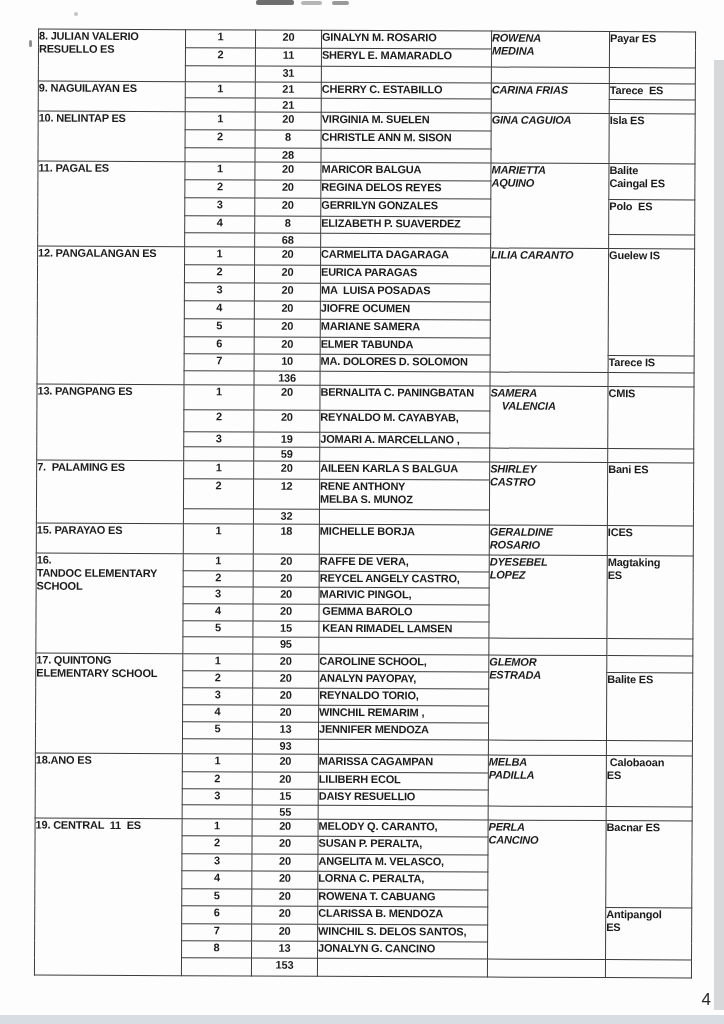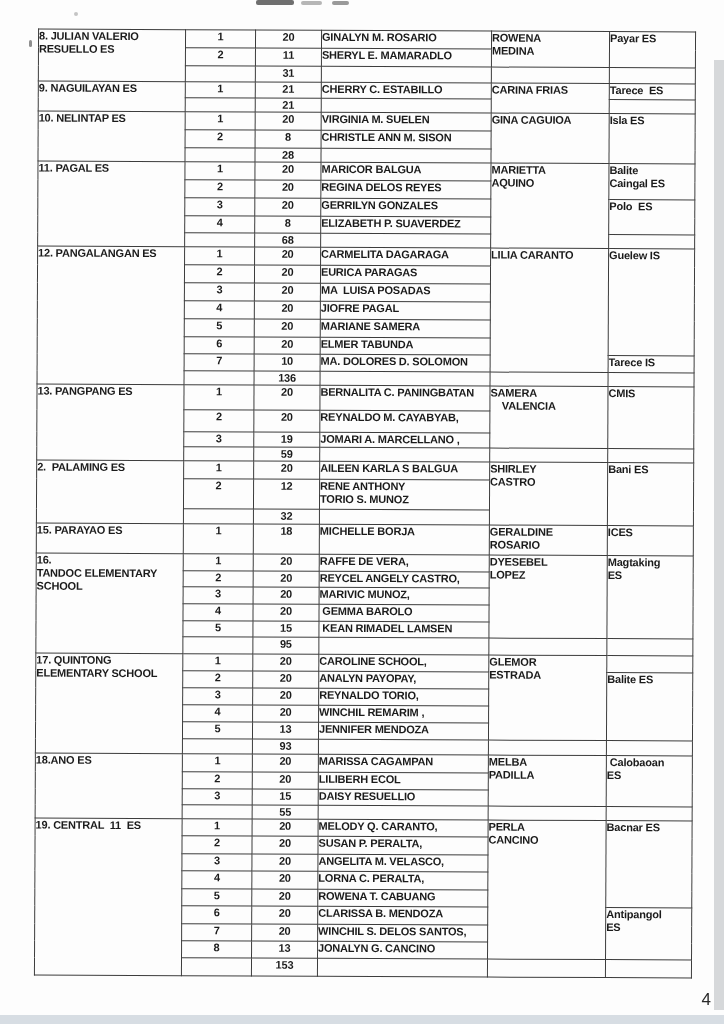--- a/index.html
+++ b/index.html
@@ -52,20 +52,21 @@
     padding:2px 3px 0 7px;
     white-space:pre-wrap;
   }
   td.total{
     padding-left:14px; 
   }
   td.coord{
     padding:2px 2px 0 6px;
     font-size:11.5px;
     white-space:pre-wrap;
+    font-style:italic;
   }
   td.dest{
     padding:2px 2px 0 8px;
     white-space:pre-wrap;
   }
   td.va-mid{vertical-align:middle;}
   .page-number{
     position:absolute;
     right:13px;top:990px;
     font-size:17px;
@@ -219,21 +220,21 @@
           <td class="name">EURICA PARAGAS</td>
         </tr>
         <tr style="height: 18px;">
           <td class="no">3</td>
           <td class="count">20</td>
           <td class="name">MA  LUISA POSADAS</td>
         </tr>
         <tr style="height: 18px;">
           <td class="no">4</td>
           <td class="count">20</td>
-          <td class="name">JIOFRE PAGAL</td>
+          <td class="name">JIOFRE OCUMEN</td>
         </tr>
         <tr style="height: 18px;">
           <td class="no">5</td>
           <td class="count">20</td>
           <td class="name">MARIANE SAMERA</td>
         </tr>
         <tr style="height: 17px;">
           <td class="no">6</td>
           <td class="count">20</td>
           <td class="name">ELMER TABUNDA</td>
@@ -275,33 +276,33 @@
         <tr style="height: 12px;">
           <td class="no"></td>
           <td class="count total">59</td>
           <td class="name"></td>
           <td class="coord" rowspan="1"></td>
           <td class="dest" rowspan="1"></td>
         </tr>
       </tbody>
       <tbody>
         <tr style="height: 18px;">
-          <td class="school" rowspan="3">2.  PALAMING ES</td>
+          <td class="school" rowspan="3">7.  PALAMING ES</td>
           <td class="no">1</td>
           <td class="count">20</td>
           <td class="name">AILEEN KARLA S BALGUA</td>
           <td class="coord" rowspan="3">SHIRLEY
 CASTRO</td>
           <td class="dest va-mid" rowspan="3">Bani ES</td>
         </tr>
         <tr style="height: 30px;">
           <td class="no">2</td>
           <td class="count">12</td>
           <td class="name">RENE ANTHONY
-TORIO S. MUNOZ</td>
+MELBA S. MUNOZ</td>
         </tr>
         <tr style="height: 15px;">
           <td class="no"></td>
           <td class="count total">32</td>
           <td class="name"></td>
         </tr>
       </tbody>
       <tbody>
         <tr style="height: 30px;">
           <td class="school" rowspan="1">15. PARAYAO ES</td>
@@ -327,21 +328,21 @@
 ES</td>
         </tr>
         <tr style="height: 16px;">
           <td class="no">2</td>
           <td class="count">20</td>
           <td class="name">REYCEL ANGELY CASTRO,</td>
         </tr>
         <tr style="height: 17px;">
           <td class="no">3</td>
           <td class="count">20</td>
-          <td class="name">MARIVIC MUNOZ,</td>
+          <td class="name">MARIVIC PINGOL,</td>
         </tr>
         <tr style="height: 17px;">
           <td class="no">4</td>
           <td class="count">20</td>
           <td class="name"> GEMMA BAROLO</td>
         </tr>
         <tr style="height: 16px;">
           <td class="no">5</td>
           <td class="count">15</td>
           <td class="name"> KEAN RIMADEL LAMSEN</td>

